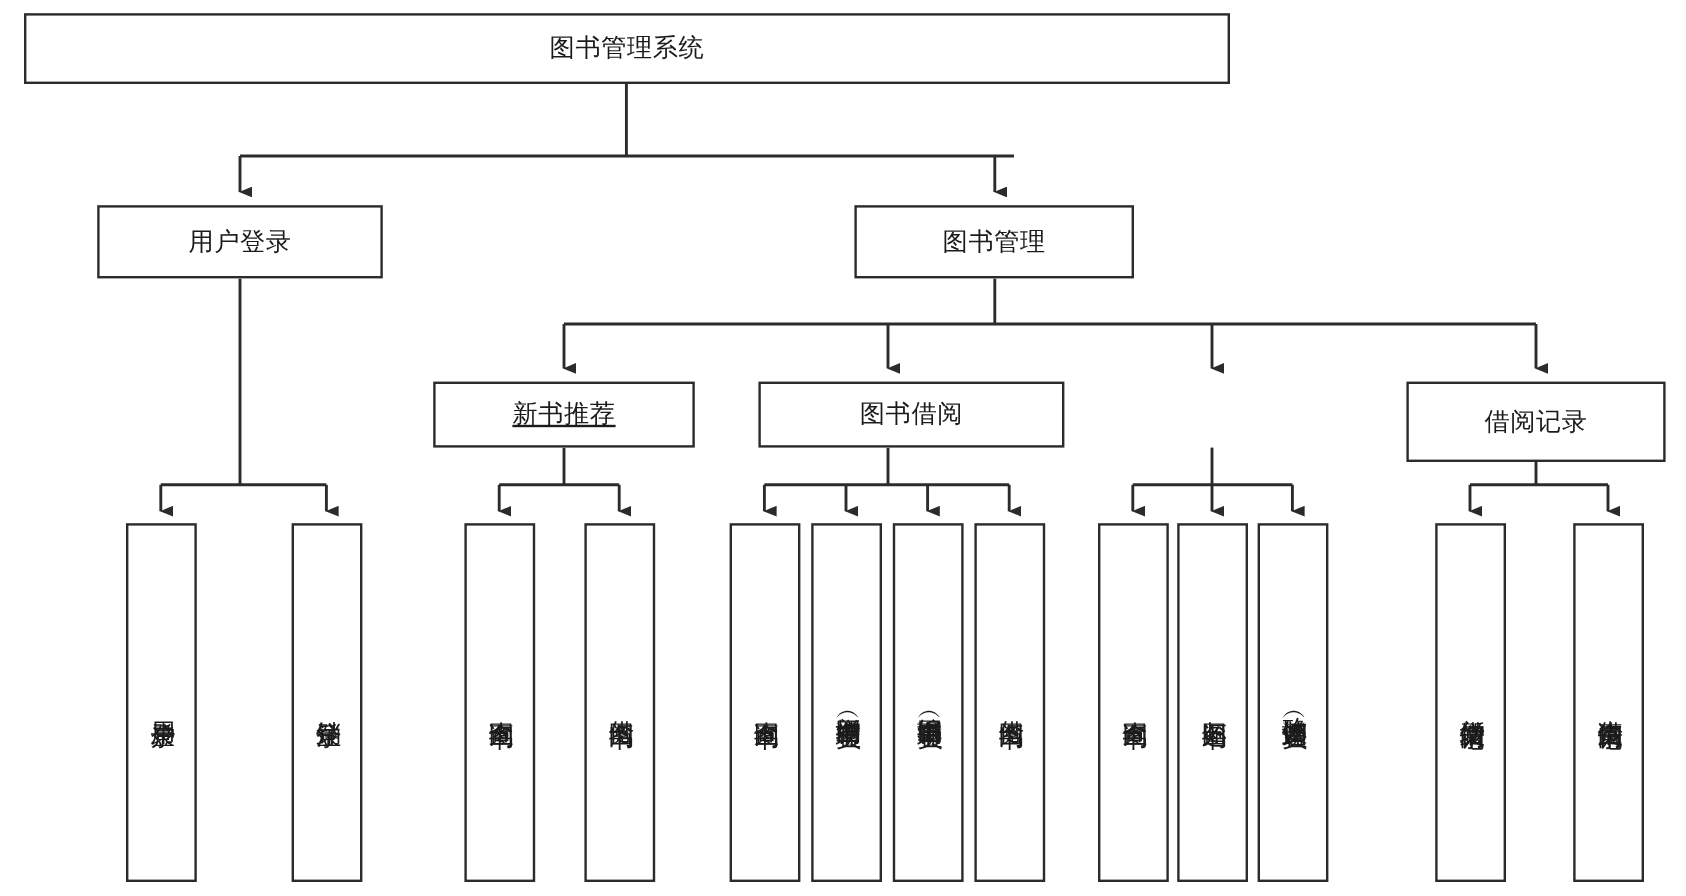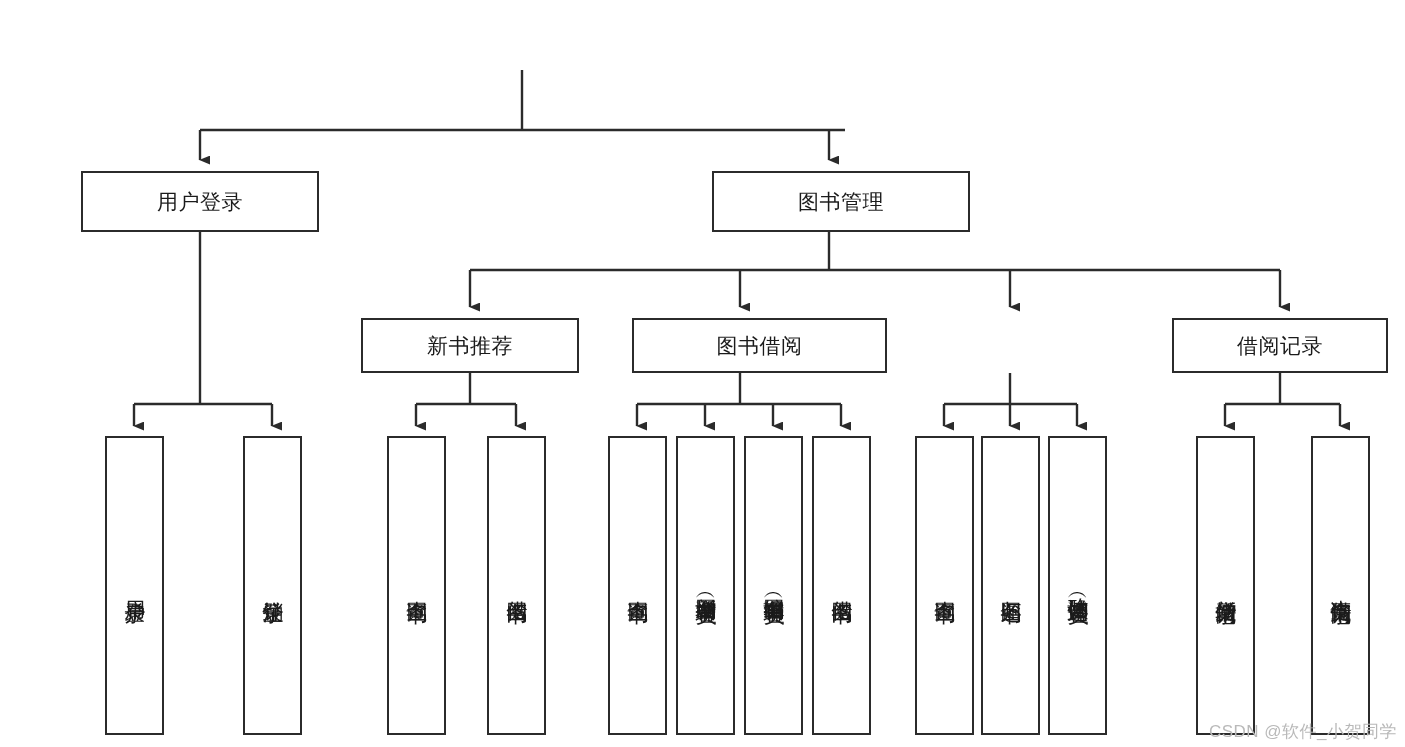--- a/index.html
+++ b/index.html
@@ -115,35 +115,38 @@
       <path d="M 1010,404 L 1010,426" marker-end="url(#arrowhead)"></path>
       <path d="M 1077,404 L 1077,426" marker-end="url(#arrowhead)"></path>
 
       <path d="M 1280,373 L 1280,404"></path>
       <path d="M 1225,404 L 1340,404"></path>
       <path d="M 1225,404 L 1225,426" marker-end="url(#arrowhead)"></path>
       <path d="M 1340,404 L 1340,426" marker-end="url(#arrowhead)"></path>
     </g>
   </svg>
 
+  <div class="node node-h" style="left:20px; top:11px; width:1005px; height:59px;">
+    <span class="node-label">图书管理系统</span>
+  </div>
 
   <div class="node node-h" style="left:81px; top:171px; width:238px; height:61px;">
     <span class="node-label">用户登录</span>
   </div>
-  <div class="node node-h" style="left:712px; top:171px; width:258px; height:61px;">
+  <div class="node node-h" style="left:712px; top:171px; width:233px; height:61px;">
     <span class="node-label">图书管理</span>
   </div>
 
-  <div class="node node-h" style="left:361px; top:318px; width:218px; height:55px;">
+  <div class="node node-h" style="left:361px; top:318px; width:218px; height:55px;text-decoration:underline;">
     <span class="node-label">新书推荐</span>
   </div>
   <div class="node node-h" style="left:632px; top:318px; width:255px; height:55px;">
     <span class="node-label">图书借阅</span>
   </div>
-  <div class="node node-h" style="left:1172px; top:318px; width:216px; height:55px;">
+  <div class="node node-h" style="left:1172px; top:318px; width:216px; height:67px;">
     <span class="node-label">借阅记录</span>
   </div>
 
   <div class="node node-v" style="left:105px; top:436px; width:59px; height:299px;">
     <span class="node-label">用户登录</span>
   </div>
   <div class="node node-v" style="left:243px; top:436px; width:59px; height:299px;">
     <span class="node-label">注销登录</span>
   </div>
 
@@ -177,15 +180,14 @@
     <span class="node-label">确认归还（管理员）</span>
   </div>
 
   <div class="node node-v" style="left:1196px; top:436px; width:59px; height:299px;">
     <span class="node-label">新增借阅记录</span>
   </div>
   <div class="node node-v" style="left:1311px; top:436px; width:59px; height:299px;">
     <span class="node-label">查询借阅记录</span>
   </div>
 
-  <div class="watermark">CSDN @软件_小贺同学</div>
 
 </div>
 
 </body></html>

